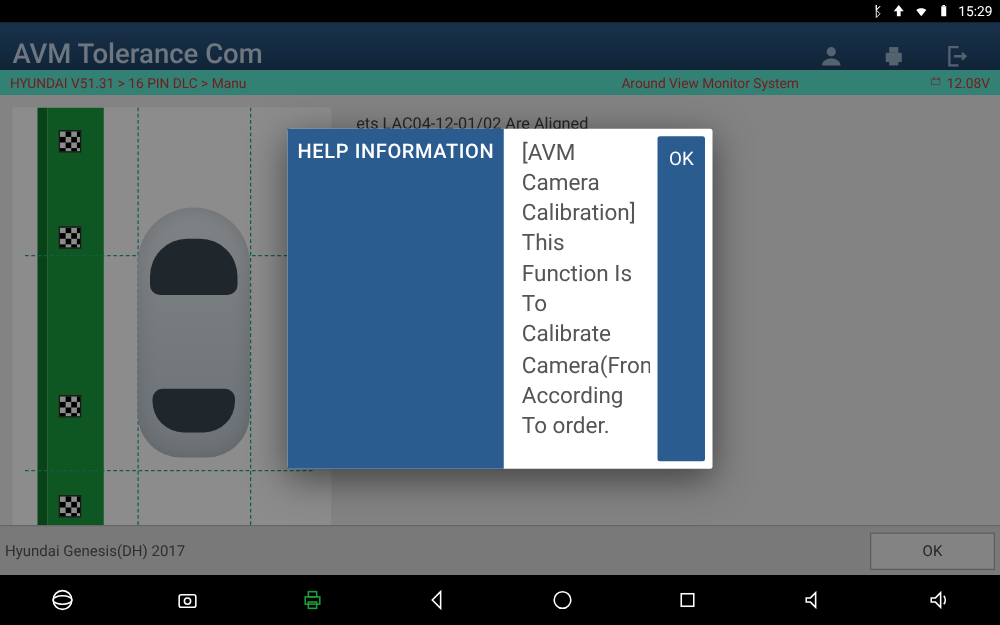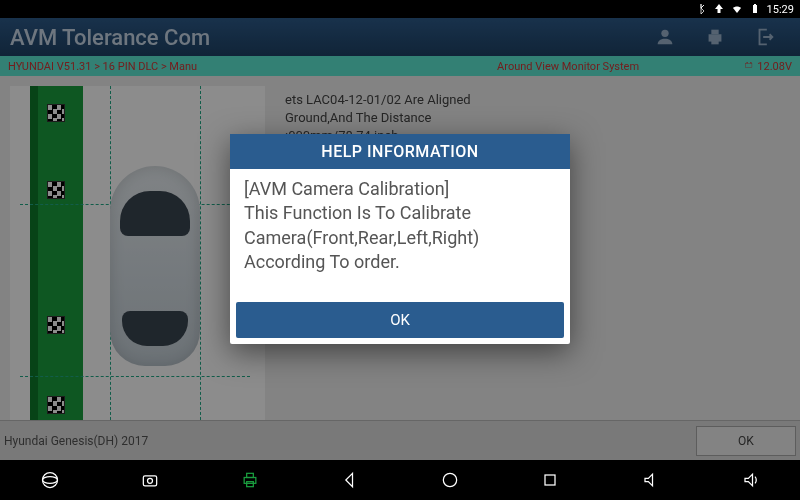--- a/index.html
+++ b/index.html
@@ -1,19 +1,19 @@
 <!DOCTYPE html>
 <html><head>
 <meta charset="utf-8">
 <style>
 *{margin:0;padding:0;box-sizing:border-box;font-family:Roboto,Arial,sans-serif}
 body{width:800px;height:500px;background:#000;overflow:hidden;position:relative}
 .statusbar{height:18px;background:#000;display:flex;justify-content:flex-end;align-items:center;padding:0 6px;gap:6px;color:#fff;font-size:11px}
 .statusbar svg{width:12px;height:12px;fill:#fff}
-.titlebar{height:38px;background:linear-gradient(#2d5b8a,#1f4266);display:flex;align-items:center;padding:0 10px;color:#c8d8e8;font-size:22px;font-weight:500}
+.titlebar{height:38px;background:linear-gradient(#2d5b8a,#1f4266);display:flex;align-items:flex-end;padding:0 10px;color:#c8d8e8;font-size:22px;font-weight:500}
 .titlebar .title{flex:1;white-space:nowrap;overflow:hidden}
 .titlebar .ticon{width:50px;display:flex;justify-content:center}
 .titlebar .ticon svg{width:22px;height:22px;fill:#9bb3cc}
 .breadcrumb{height:20px;background:#5eead4;color:#d03838;font-size:11px;padding:3px 8px;display:flex;align-items:center;white-space:nowrap;overflow:hidden}
 .breadcrumb .volt{margin-left:auto;color:#d03838;display:flex;align-items:flex-start;gap:3px}
 .breadcrumb .volt svg{width:10px;height:10px;fill:#d03838}
 .main{height:364px;background:#efefef;position:relative;display:flex}
 .carpane{width:255px;background:#fff;margin:10px;position:relative;overflow:hidden}
 .road{position:absolute;left:28px;top:0;width:45px;height:100%;background:#1a9e3f}
 .road2{position:absolute;left:20px;top:0;width:8px;height:100%;background:#0d7a2a}
@@ -27,21 +27,21 @@
 .dvline{position:absolute;border-left:1px dashed #2a8;height:100%;top:0}
 .dv1{left:100px}.dv2{left:190px}
 .textpane{flex:1;padding:15px 10px;color:#444;font-size:13px;line-height:1.4}
 .bottombar{position:absolute;bottom:40px;left:0;right:0;height:40px;background:#ddd;border-top:1px solid #bbb;display:flex;align-items:center;padding:0 4px;font-size:12px;color:#555}
 .bottombar .okbtn{margin-left:auto;width:100px;height:30px;background:#eee;border:1px solid #aaa;display:flex;align-items:center;justify-content:center;color:#444}
 .navbar{position:absolute;bottom:0;left:0;right:0;height:40px;background:#000;display:flex;align-items:center;justify-content:space-around}
 .navbar .nbtn{width:40px;height:30px;display:flex;align-items:center;justify-content:center}
 .navbar svg{width:20px;height:20px;fill:none;stroke:#fff;stroke-width:1.5}
 .navbar .printer svg{stroke:#1a9e3f}
 .overlay{position:absolute;top:18px;left:0;right:0;bottom:40px;background:rgba(0,0,0,.45);display:flex;align-items:center;justify-content:center}
-.dialog{width:340px;background:#fff;border-radius:2px;box-shadow:0 8px 30px rgba(0,0,0,.5);display:flex;flex-direction:column;max-height:430px}
+.dialog{width:340px;background:#fff;border-radius:2px;box-shadow:0 8px 30px rgba(0,0,0,.5);display:flex;flex-direction:row;max-height:430px}
 .dheader{background:#2a5c8f;color:#fff;text-align:center;padding:8px;font-size:16px;font-weight:500;letter-spacing:.5px}
 .dbody{padding:8px 14px;color:#555;font-size:18px;line-height:1.35;overflow:hidden;flex:1}
 .dbody p{margin-bottom:14px}
 .dok{margin:6px;background:#2a5c8f;color:#fff;text-align:center;padding:9px;font-size:15px;border-radius:2px;cursor:pointer}
 </style>
 </head>
 <body>
 
 <div class="statusbar">
   <svg viewBox="0 0 24 24">

